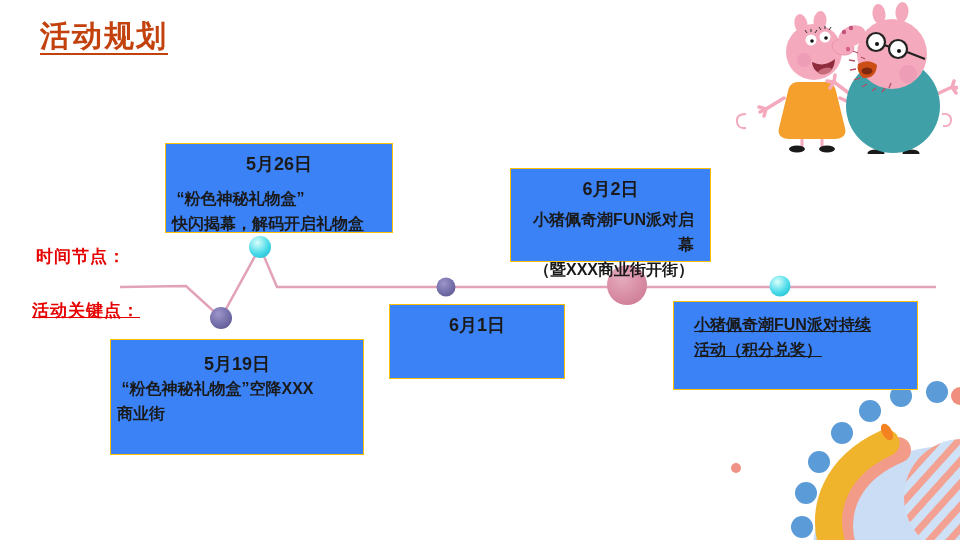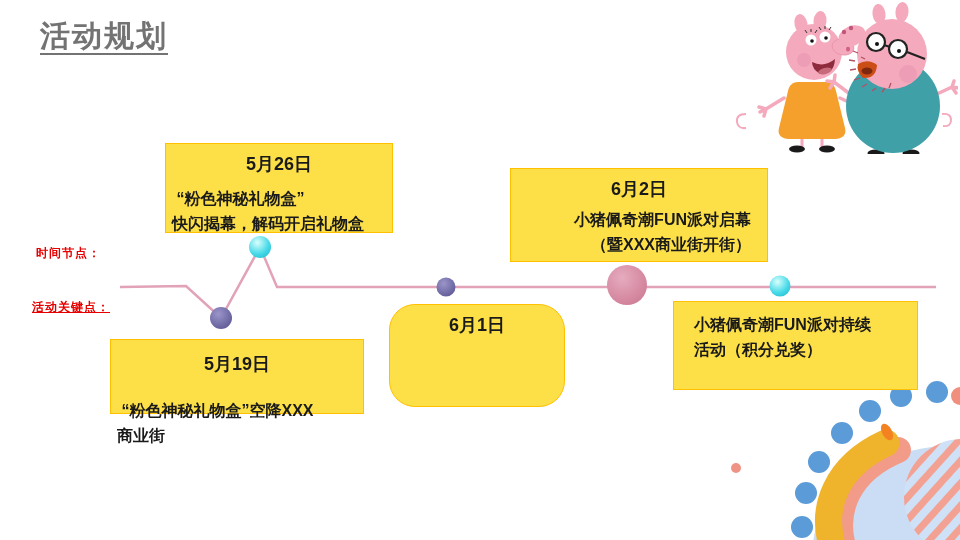--- a/index.html
+++ b/index.html
@@ -2,47 +2,47 @@
 <html><head>
 <meta charset="utf-8">
 <style>
   html,body { margin:0; padding:0; background:#fff; }
   .slide {
     position:relative; width:960px; height:540px; background:#ffffff;
     overflow:hidden; font-family:"Liberation Sans", sans-serif;
   }
   .title {
     position:absolute; left:40px; top:16px;
-    font-size:30px; font-weight:bold; color:#737373; letter-spacing:2px;
+    font-size:30px; font-weight:bold; color:#c2410c; letter-spacing:2px;
     text-decoration:underline; text-decoration-thickness:2px; text-underline-offset:7px;
   }
   .side-label {
-    position:absolute; font-size:12px; font-weight:bold; color:#e60000; letter-spacing:1px;
+    position:absolute; font-size:17px; font-weight:bold; color:#e60000; letter-spacing:1px;
   }
   #label-time { left:36px; top:245px; }
   #label-key  { left:32px; top:299px;text-decoration:underline; }
 
   .timeline-svg { position:absolute; left:0; top:0; }
 
   .card {
-    position:absolute; background:#fde047; border:1.5px solid #ffc000;
+    position:absolute; background:#3b82f6; border:1.5px solid #ffc000;
     box-sizing:border-box; color:#1a1a1a; font-weight:bold; z-index:3;
   }
   .card-date { text-align:center; font-size:18px; margin-top:8px; }
   .card-desc { font-size:16px; line-height:25px; white-space:pre-wrap; margin-top:10px; padding:0 6px; }
 
   #card-may26 { left:165px; top:143px; width:228px; height:90px; }
-  #card-jun2  { left:510px; top:168px; width:258px; height:94px; }
+  #card-jun2  { left:510px; top:168px; width:201px; height:94px; }
   #card-jun2 .card-desc { padding:0 16px; margin-top:6px;text-align:right; }
-  #card-may19 { left:110px; top:339px; width:254px; height:75px; }
+  #card-may19 { left:110px; top:339px; width:254px; height:116px; }
   #card-may19 .card-date { margin-top:12px; }
-  #card-may19 .card-desc { margin-top:22px; }
-  #card-jun1  { left:389px; top:304px; width:176px; height:103px;border-radius:26px; }
+  #card-may19 .card-desc { margin-top:0; }
+  #card-jun1  { left:389px; top:304px; width:176px; height:75px; }
   #card-jun3  { left:673px; top:301px; width:245px; height:89px; }
-  #card-jun3 .card-desc { padding:0 20px; }
+  #card-jun3 .card-desc { padding:0 20px;text-decoration:underline; }
 
   .pigs-svg  { position:absolute; left:726px; top:2px; z-index:2; }
   .decor-svg { position:absolute; right:0; bottom:0; z-index:1; }
 </style>
 </head>
 <body>
 
 <div class="slide">
 
   <div class="title">活动规划</div>

